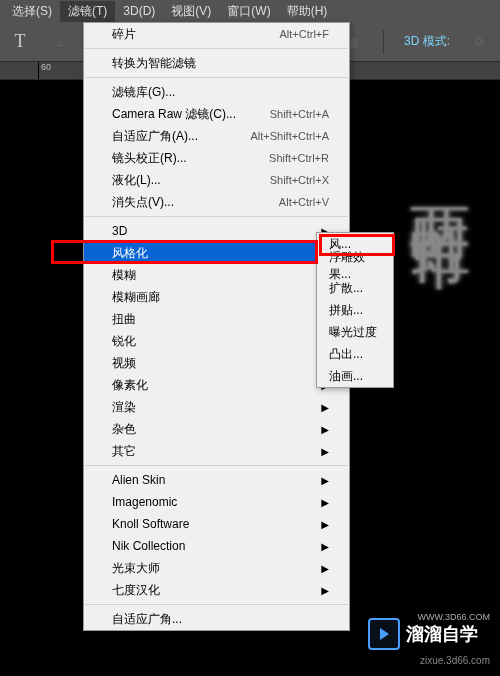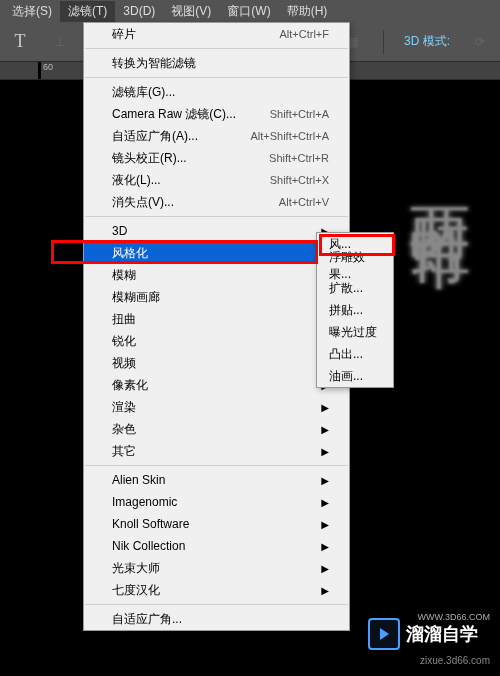--- a/index.html
+++ b/index.html
@@ -206,21 +206,21 @@
   <span class="toolbar-icon">⊥</span>
   <span class="divider"></span>
   <span style="flex:1"></span>
   <span class="toolbar-icon">▦</span>
   <span class="divider"></span>
   <span style="color:#7dd3fc">3D 模式:</span>
   <span class="toolbar-icon">⟳</span>
 </div>
 
 <div class="ruler">
-  <div class="ruler-tick" style="left:38px;border-left:3px solid #000000;padding-left:2px">60</div>
+  <div class="ruler-tick" style="left:38px;border-left:1px solid #000000;padding-left:2px">60</div>
 </div>
 
 <div class="canvas">
   <div class="calligraphy">两虹市</div>
 
   <div class="watermark-url">WWW.3D66.COM</div>
   <div class="watermark">
     <div class="watermark-logo">
       <svg width="16" height="16" viewBox="0 0 16 16">
           <polygon points="4,2 4,14 13,8"></polygon>

